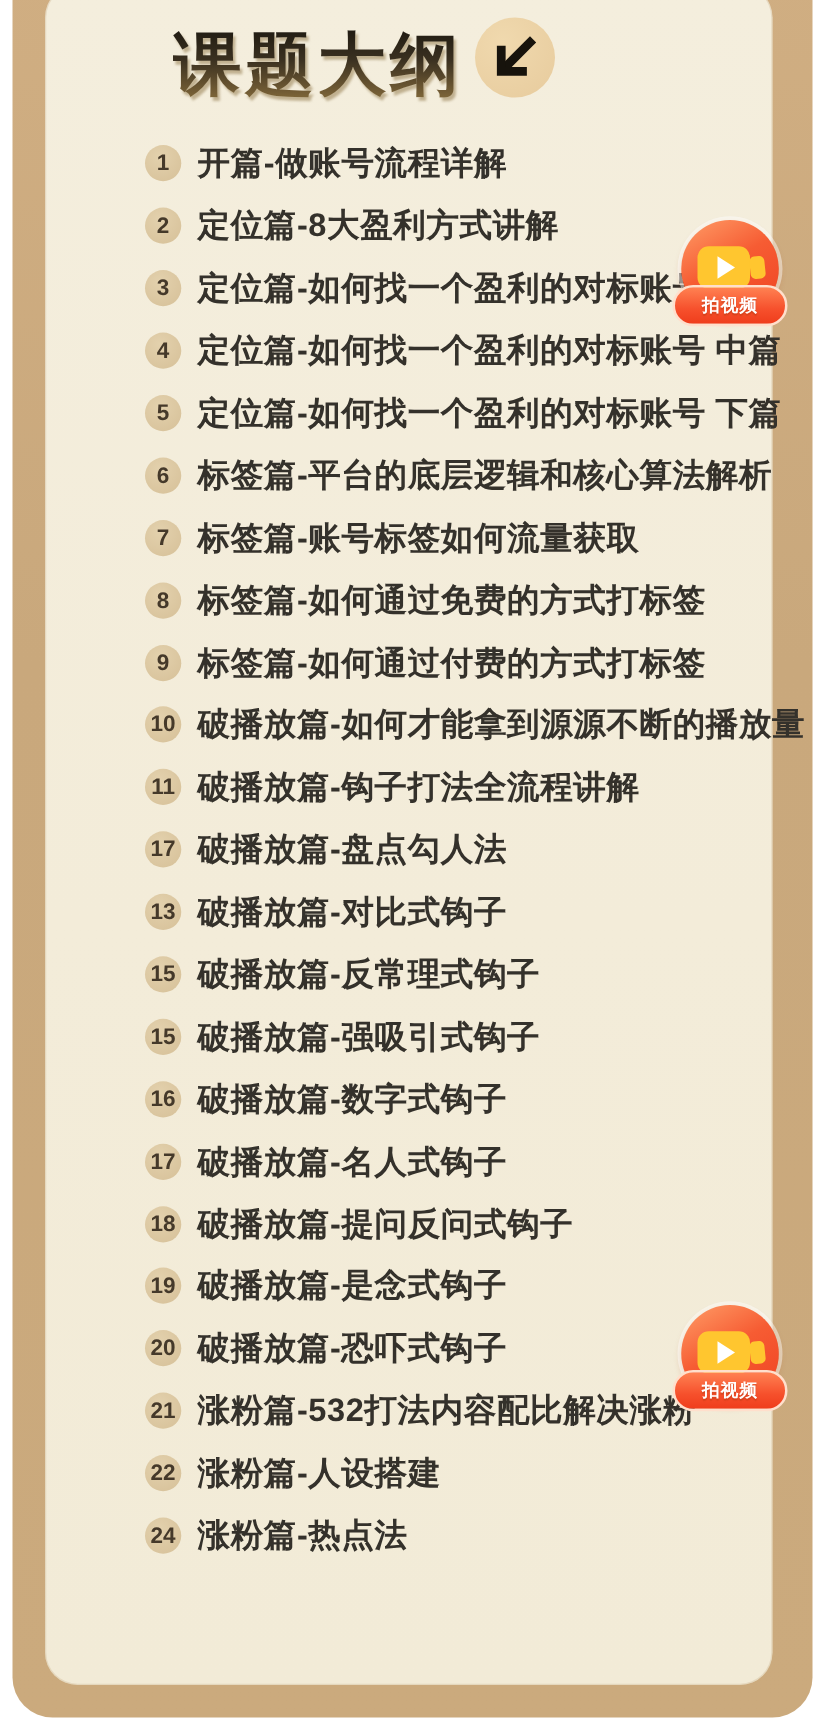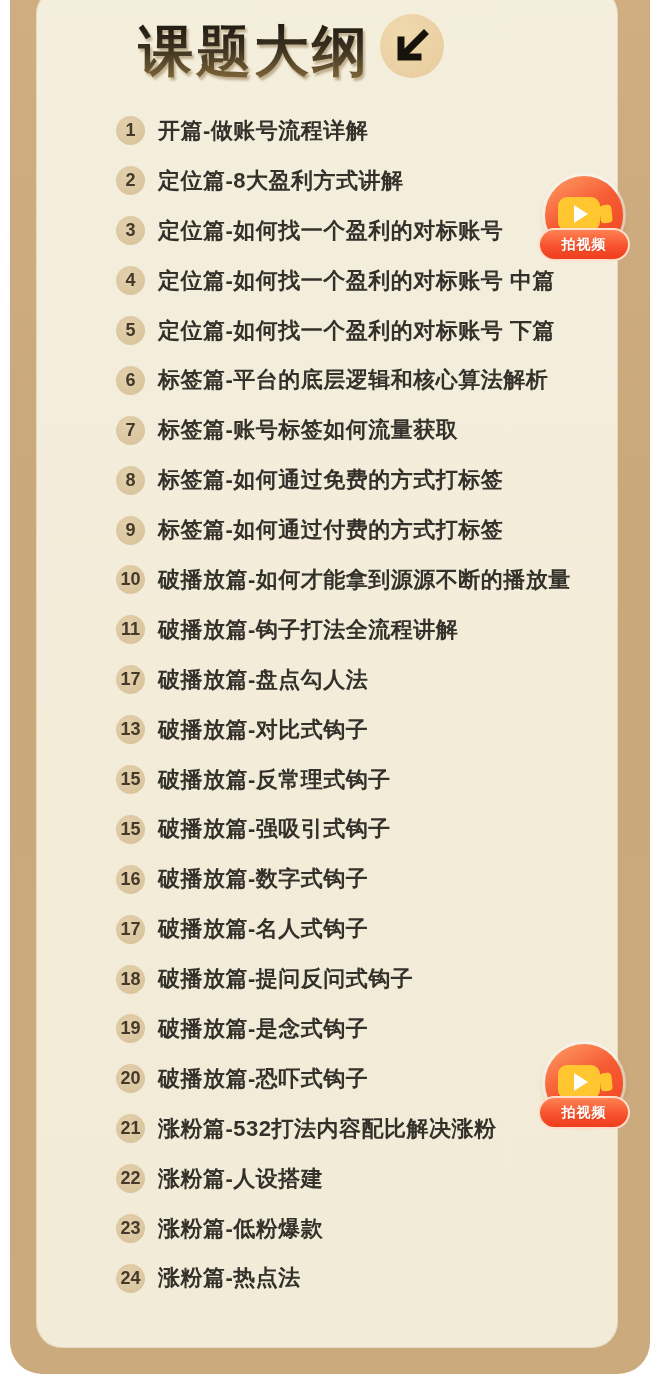--- a/index.html
+++ b/index.html
@@ -39,21 +39,21 @@
   .list{position:absolute;left:80px;top:118px;right:30px;}
   .row{height:49.9px;display:flex;align-items:center;}
   .num{
     flex:0 0 29px;width:29px;height:29px;border-radius:50%;
     background:radial-gradient(circle at 40% 32%,#e3d1ad,#d6c098);
     color:#45392a;font-size:18px;font-weight:700;
     display:flex;align-items:center;justify-content:center;
     margin-right:13px;
   }
   .item-text{
-    font-size:22px;font-weight:600;color:#34312b;letter-spacing:.5px;
+    font-size:26px;font-weight:600;color:#34312b;letter-spacing:.5px;
     white-space:nowrap;
   }
   
   .badge{position:absolute;left:532px;width:104px;text-align:center;z-index:5;}
   .badge-circle{
     width:78px;height:78px;border-radius:50%;margin:0 auto;position:relative;
     background:linear-gradient(150deg,#ff9e68 0%,#f65c33 45%,#ef4121 100%);
     box-shadow:0 0 0 3px rgba(255,255,255,.45), 0 3px 6px rgba(180,70,30,.35);
   }
   .cam-body{
@@ -202,24 +202,20 @@
       <div class="row">
         <div class="num">21</div>
         <div class="item-text">涨粉篇-532打法内容配比解决涨粉</div>
       </div>
 
       <div class="row">
         <div class="num">22</div>
         <div class="item-text">涨粉篇-人设搭建</div>
       </div>
 
-      <div class="row">
-        <div class="num">23</div>
-        <div class="item-text">涨粉篇-低粉爆款</div>
-      </div>
 
       <div class="row">
         <div class="num">24</div>
         <div class="item-text">涨粉篇-热点法</div>
       </div>
     </div>
 
 </div>
 
 <div class="badge badge-1">

